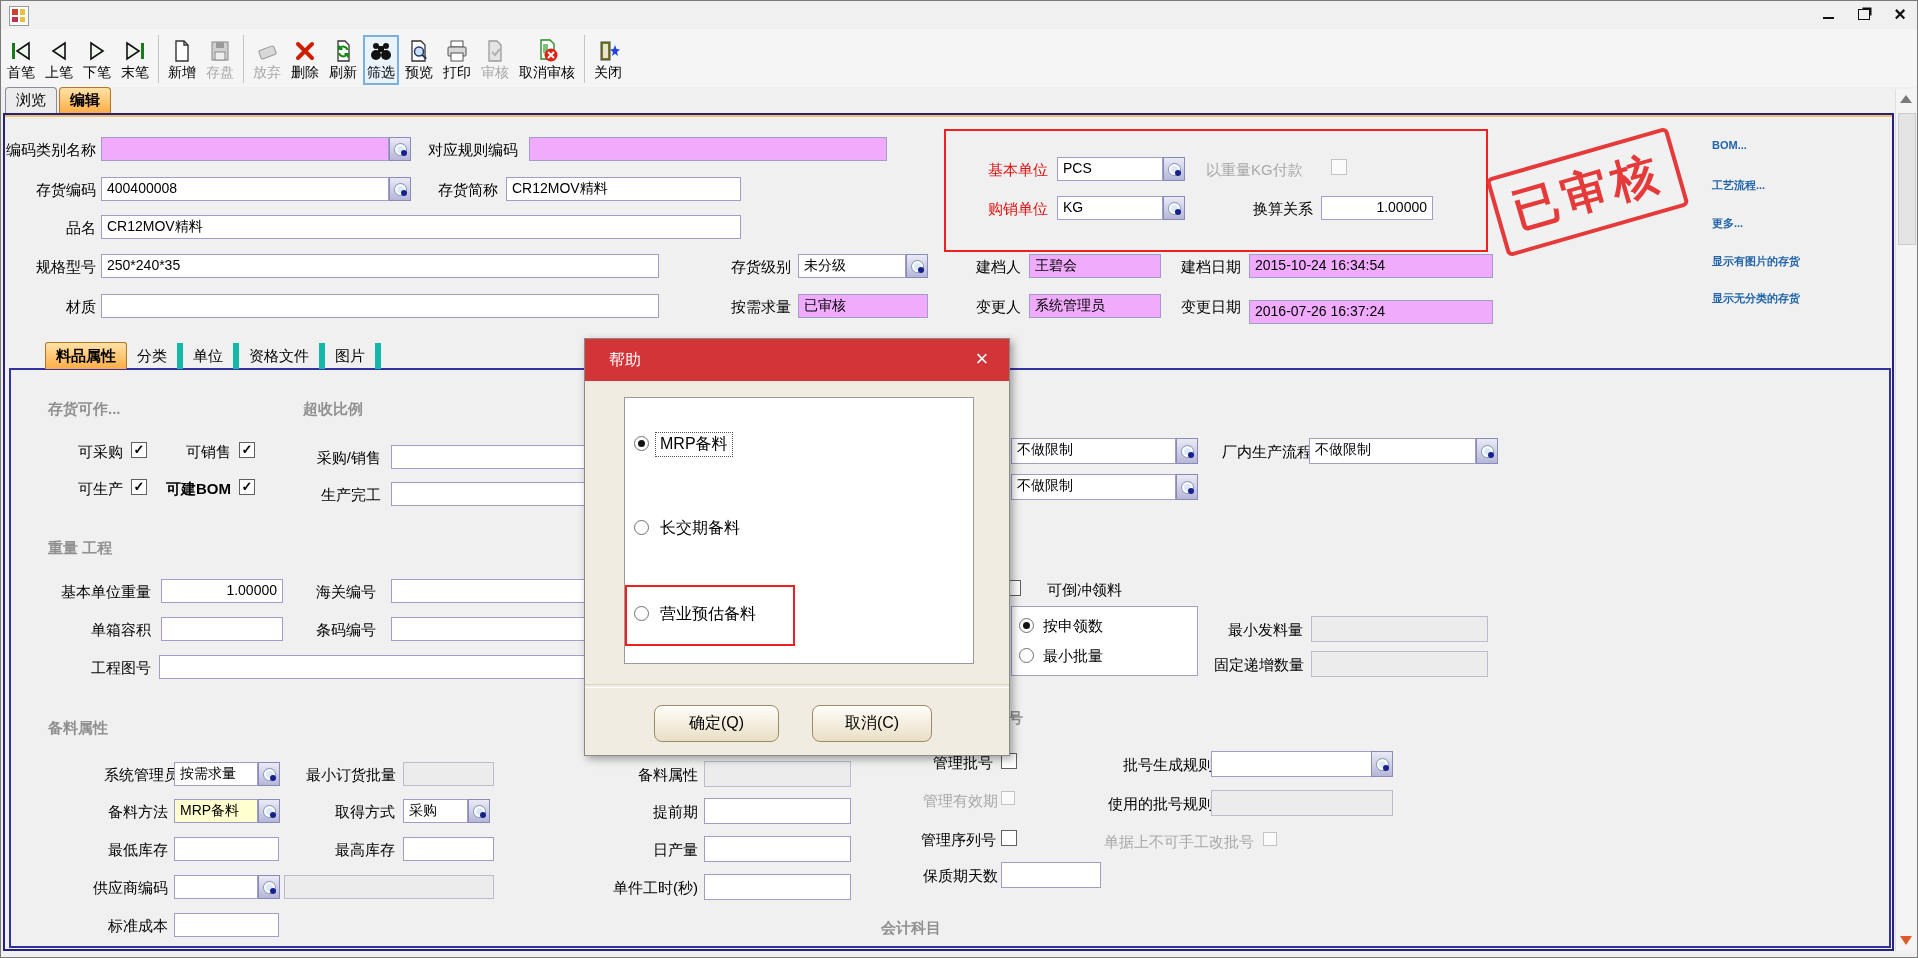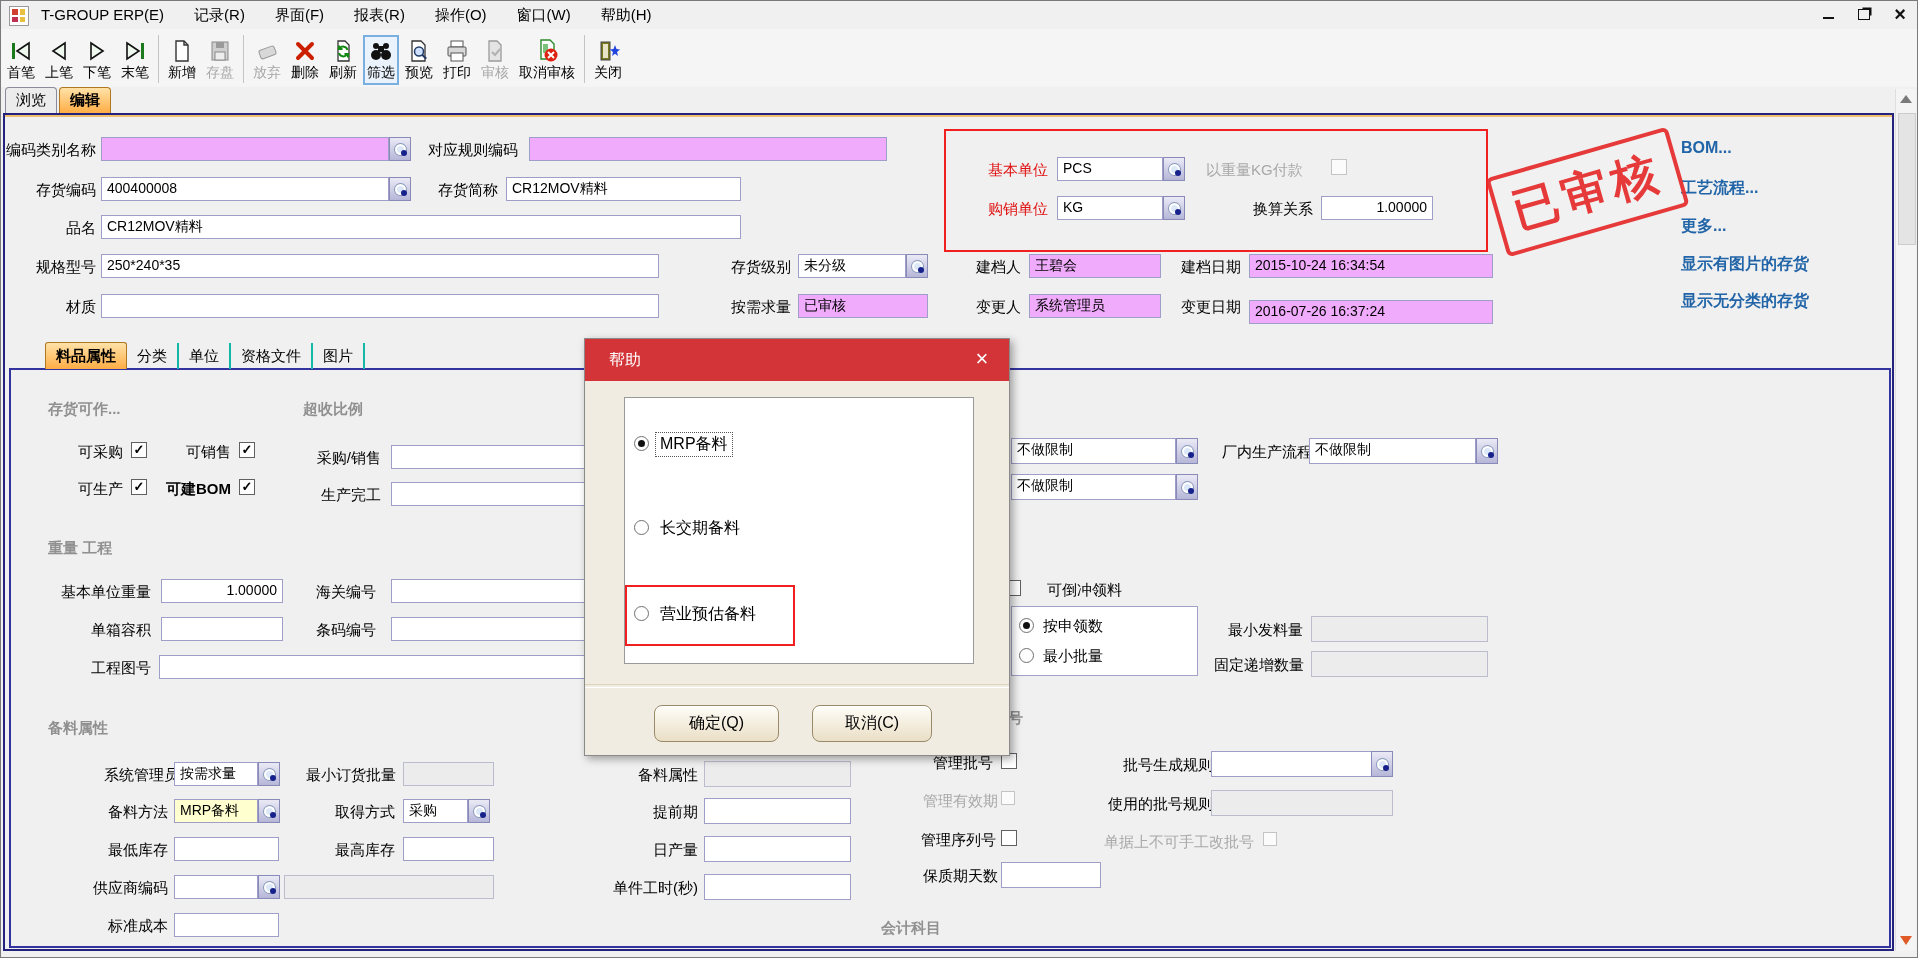--- a/index.html
+++ b/index.html
@@ -29,21 +29,21 @@
   .mtab{border:1px solid #8a8a9a;border-bottom:none;background:#ececec;font-size:15px;padding:3px 10px 2px;
         border-radius:4px 4px 0 0;cursor:pointer;color:#000;}
   .mtab.on{background:linear-gradient(180deg,#ffe2a8,#ffad45);font-weight:bold;border-color:#b07820;}
   
   .topnavy{position:absolute;left:2px;top:112px;width:1891px;height:2px;background:#23237d;}
   .toptan{position:absolute;left:2px;top:114px;width:1891px;height:2px;background:#f0c070;}
   .outerbox{position:absolute;left:2px;top:112px;width:1891px;height:838px;border:2px solid #23237d;border-top:none;box-sizing:border-box;}
   .subpanel{position:absolute;left:8px;top:367px;width:1882px;height:580px;border:2px solid #3333a0;box-sizing:border-box;}
   
   .subtabs{position:absolute;left:10px;top:340px;height:28px;display:flex;z-index:4;align-items:flex-end;}
-  .stab{font-size:15px;padding:4px 10px 3px;cursor:pointer;color:#000;border-right:2px solid #14b8a6;background:transparent;}
+  .stab{font-size:15px;padding:4px 10px 3px;cursor:pointer;color:#000;border-right:6px solid #14b8a6;background:transparent;}
   .stab.on{background:linear-gradient(180deg,#ffe2a8,#ffad45);font-weight:bold;border:1px solid #b07820;border-bottom:none;border-radius:3px 3px 0 0;margin-left:34px;}
   
   .lbl{position:absolute;font-size:15px;color:#000;white-space:nowrap;text-align:right;}
   .lbl.la{text-align:left;}
   .sec{position:absolute;font-size:15px;font-weight:bold;color:#909090;white-space:nowrap;}
   .dis{color:#a8a8a8 !important;}
   .redlbl{color:#e01010 !important;}
   .fld{position:absolute;box-sizing:border-box;border:1px solid #9e9ec8;background:#fff;font-size:14px;color:#000;
        padding:2px 5px;white-space:nowrap;overflow:hidden;height:24px;}
   .fld.ro{background:#f0abfc;}
@@ -54,21 +54,21 @@
         background:linear-gradient(180deg,#eaeaf6,#b6b6d8);display:flex;align-items:center;justify-content:center;cursor:pointer;}
   .mag{position:relative;width:13px;height:13px;}
   .mag::before{content:"";position:absolute;left:1px;top:1px;width:7px;height:7px;border:2px solid #fff;
                background:#dce8f8;border-radius:50%;box-shadow:0 0 0 1px #8899bb;}
   .mag::after{content:"";position:absolute;right:0;bottom:0;width:6px;height:6px;background:#16218c;border-radius:50%;}
   .cb{position:absolute;box-sizing:border-box;width:16px;height:16px;border:1px solid #606060;background:#fff;
       font-size:13px;font-weight:bold;line-height:13px;text-align:center;color:#000;cursor:pointer;}
   .cb.dz{border-color:#c4c4c4;background:#fbfbfb;cursor:default;}
   .radio{position:absolute;box-sizing:border-box;width:15px;height:15px;border:1px solid #707070;border-radius:50%;background:#fff;cursor:pointer;}
   .radio.sel::after{content:"";position:absolute;left:3px;top:3px;width:7px;height:7px;border-radius:50%;background:#111;}
-  .link{position:absolute;font-size:16px;font-weight:bold;color:#2165a8;white-space:nowrap;cursor:pointer;}
+  .link{position:absolute;font-size:11px;font-weight:bold;color:#2165a8;white-space:nowrap;cursor:pointer;margin-left:31px;}
   .redbox{position:absolute;border:2px solid #f02020;z-index:5;pointer-events:none;}
   .stamp{position:absolute;left:1492px;top:150px;transform:rotate(-16deg);border:4px solid #e63030;border-radius:6px;
          color:#e63030;font-size:46px;font-weight:bold;letter-spacing:5px;padding:6px 14px;opacity:.95;z-index:6;background:rgba(255,255,255,.06);}
   
   .modal{position:absolute;left:583px;top:337px;width:424px;height:416px;background:#f1ece1;border:1px solid #8a8a8a;
          box-shadow:3px 3px 8px rgba(0,0,0,.35);z-index:50;}
   .mtitle{position:absolute;left:0;top:0;width:100%;height:42px;background:#d23438;color:#fff;font-size:16px;
           display:flex;align-items:center;padding-left:24px;box-sizing:border-box;}
   .mclose{position:absolute;right:14px;top:8px;width:26px;height:26px;color:#fff;font-size:22px;line-height:24px;text-align:center;cursor:pointer;}
   .mlist{position:absolute;left:39px;top:58px;width:348px;height:265px;background:#fff;border:1px solid #9a9a9a;}
@@ -88,29 +88,20 @@
 <body>
 
 <div class="stage">
 
   <div class="menubar">
     <div class="appicon">
       <i style="left:2px;top:2px;width:6px;height:6px;background:#d04030;"></i>
       <i style="left:10px;top:2px;width:5px;height:6px;background:#e8c040;"></i>
       <i style="left:2px;top:10px;width:6px;height:5px;background:#c03050;"></i>
       <i style="left:10px;top:10px;width:5px;height:5px;background:#e8c040;"></i>
-    </div>
-    <div class="menu-items">
-      <span class="menu-item">T-GROUP ERP(E)</span>
-      <span class="menu-item">记录(R)</span>
-      <span class="menu-item">界面(F)</span>
-      <span class="menu-item">报表(R)</span>
-      <span class="menu-item">操作(O)</span>
-      <span class="menu-item">窗口(W)</span>
-      <span class="menu-item">帮助(H)</span>
     </div>
     <div class="winctl">
       <span class="wc wc-min">
           <i></i>
         </span>
       <span class="wc wc-rest">
           <i></i>
         </span>
       <span class="wc" style="font-size:20px;font-weight:bold;">×</span>
     </div>

